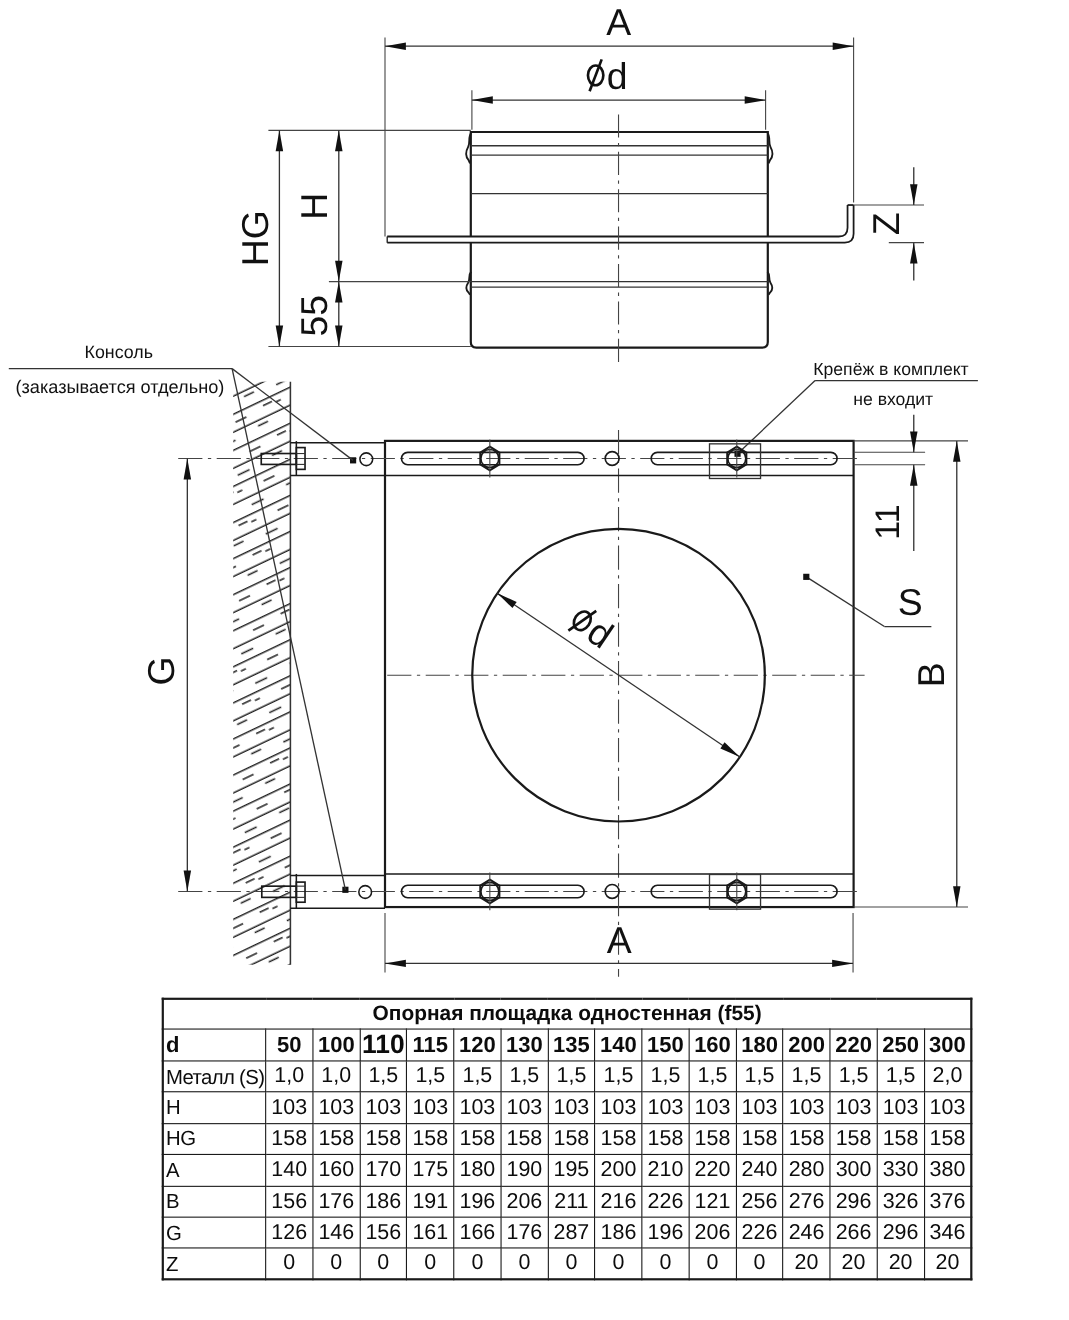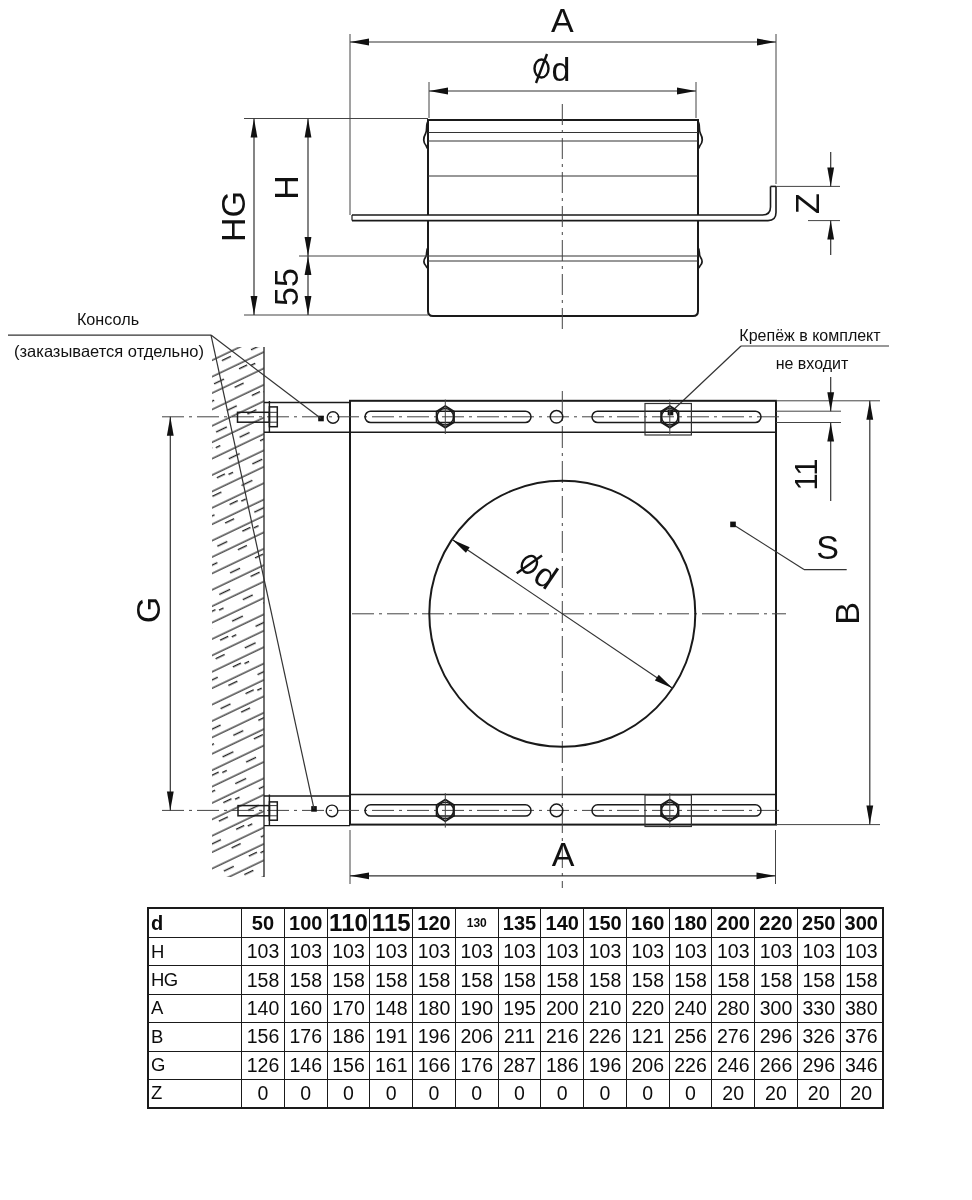--- a/index.html
+++ b/index.html
@@ -317,39 +317,60 @@
 </g>
 </svg>
 
 <div id="dtable">
 <table style="width:735px;">
 <colgroup>
           <col style="width:93.6px">
           <col span="15" style="width:42.76px">
         </colgroup>
 <tbody>
+          <tr style="height:27.5px">
+            <td colspan="16" style="font-weight:bold;font-size:19px;">Опорная площадка одностенная (f55)</td>
+          </tr>
 <tr style="height:28.4px">
             <td class="lbl" style="font-weight:bold;font-size:20px">d</td>
             <td style="font-weight:bold;font-size:20px">50</td>
             <td style="font-weight:bold;font-size:20px">100</td>
             <td style="font-weight:bold;font-size:24px">110</td>
-            <td style="font-weight:bold;font-size:24px">115</td>
+            <td style="font-weight:bold;font-size:20px">115</td>
             <td style="font-weight:bold;font-size:20px">120</td>
-            <td style="font-weight:bold;font-size:12px">130</td>
+            <td style="font-weight:bold;font-size:20px">130</td>
             <td style="font-weight:bold;font-size:20px">135</td>
             <td style="font-weight:bold;font-size:20px">140</td>
             <td style="font-weight:bold;font-size:20px">150</td>
             <td style="font-weight:bold;font-size:20px">160</td>
             <td style="font-weight:bold;font-size:20px">180</td>
             <td style="font-weight:bold;font-size:20px">200</td>
             <td style="font-weight:bold;font-size:20px">220</td>
             <td style="font-weight:bold;font-size:20px">250</td>
             <td style="font-weight:bold;font-size:20px">300</td>
           </tr>
 <tr style="height:28.4px">
+            <td class="lbl">Металл (S)</td>
+            <td>1,0</td>
+            <td>1,0</td>
+            <td>1,5</td>
+            <td>1,5</td>
+            <td>1,5</td>
+            <td>1,5</td>
+            <td>1,5</td>
+            <td>1,5</td>
+            <td>1,5</td>
+            <td>1,5</td>
+            <td>1,5</td>
+            <td>1,5</td>
+            <td>1,5</td>
+            <td>1,5</td>
+            <td>2,0</td>
+          </tr>
+<tr style="height:28.4px">
             <td class="lbl">H</td>
             <td>103</td>
             <td>103</td>
             <td>103</td>
             <td>103</td>
             <td>103</td>
             <td>103</td>
             <td>103</td>
             <td>103</td>
             <td>103</td>
@@ -376,21 +397,21 @@
             <td>158</td>
             <td>158</td>
             <td>158</td>
             <td>158</td>
           </tr>
 <tr style="height:28.4px">
             <td class="lbl">A</td>
             <td>140</td>
             <td>160</td>
             <td>170</td>
-            <td>148</td>
+            <td>175</td>
             <td>180</td>
             <td>190</td>
             <td>195</td>
             <td>200</td>
             <td>210</td>
             <td>220</td>
             <td>240</td>
             <td>280</td>
             <td>300</td>
             <td>330</td>

